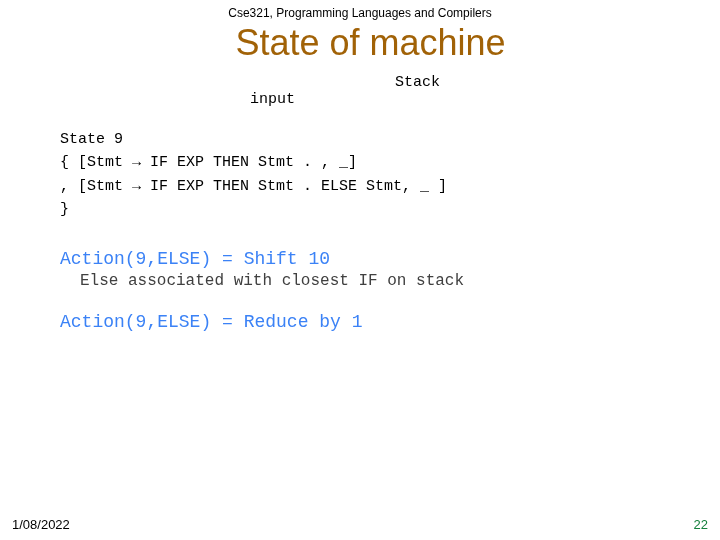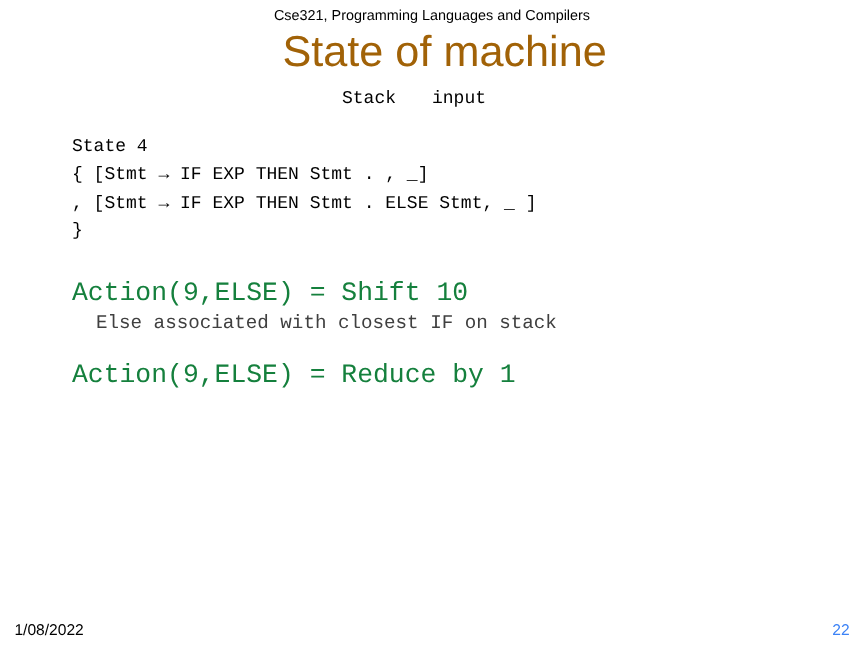--- a/index.html
+++ b/index.html
@@ -36,20 +36,21 @@
       margin-bottom: 8px;
     }
     .table-area {
       font-family: 'Courier New', Courier, monospace;
       font-size: 15px;
       color: #000;
     }
     .table-header-row {
       display: flex;
       margin-bottom: 2px;
+      flex-direction: column;
     }
     .col-stack-header {
       width: 220px;
       text-align: right;
       padding-right: 30px;
     }
     .col-input-header {
       width: 220px;
       text-align: left;
     }
@@ -74,22 +75,22 @@
     }
     .state-section p {
       line-height: 1.55;
     }
     .action-block {
       padding: 4px 60px;
       margin-bottom: 4px;
     }
     .action-main {
       font-family: 'Courier New', Courier, monospace;
-      font-size: 22px;
-      color: #15803d;
+      font-size: 18px;
+      color: #3b82f6;
       margin-bottom: 3px;
     }
     .action-sub {
       font-family: 'Courier New', Courier, monospace;
       font-size: 16px;
       color: #404040;
       padding-left: 20px;
       margin-bottom: 10px;
     }
     .footer {
@@ -97,41 +98,41 @@
       bottom: 8px;
       left: 12px;
       font-size: 13px;
       color: #000;
     }
     .footer-page {
       position: absolute;
       bottom: 8px;
       right: 12px;
       font-size: 13px;
-      color: #3b82f6;
+      color: #15803d;
     }
   </style>
 </head>
 <body>
 
 <div class="course-label">Cse321, Programming Languages and Compilers</div>
 
 <div class="main-title">State of machine</div>
 
 <div class="table-section">
   <div class="table-area">
     <div class="table-header-row">
       <div class="col-stack-header">Stack</div>
       <div class="col-input-header">input</div>
     </div>
   </div>
 </div>
 
 <div class="state-section">
-  <p>State 4</p>
+  <p>State 9</p>
   <p>{ [Stmt → IF EXP THEN Stmt .  , _]</p>
   <p>, [Stmt → IF EXP THEN Stmt . ELSE Stmt, _ ]</p>
   <p>}</p>
 </div>
 
 <div class="action-block">
   <div class="action-main">Action(9,ELSE) = Shift 10</div>
   <div class="action-sub">Else associated with closest IF on stack</div>
 </div>
 

